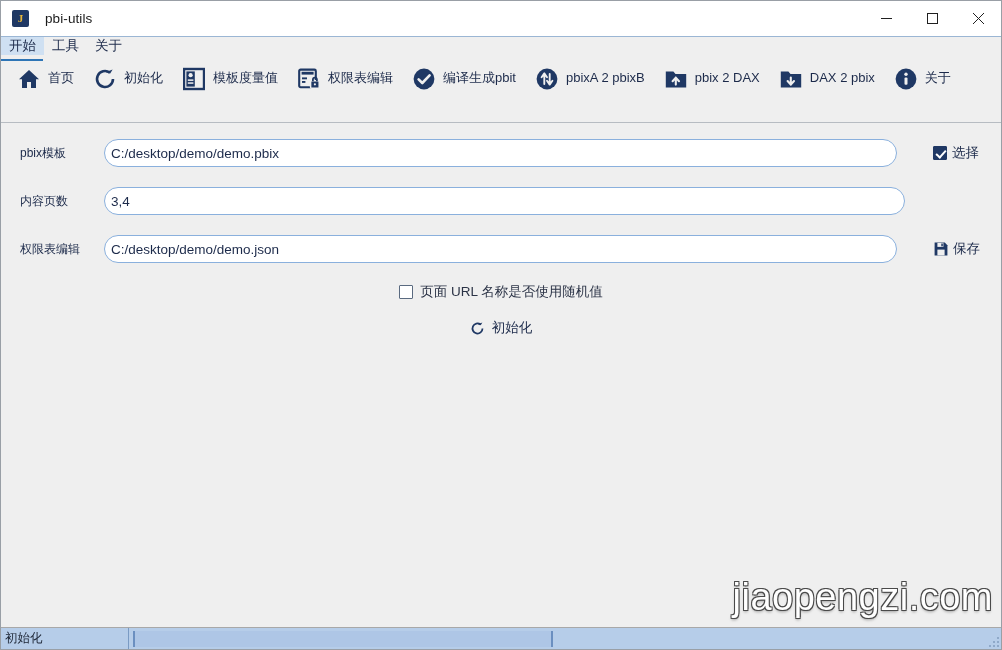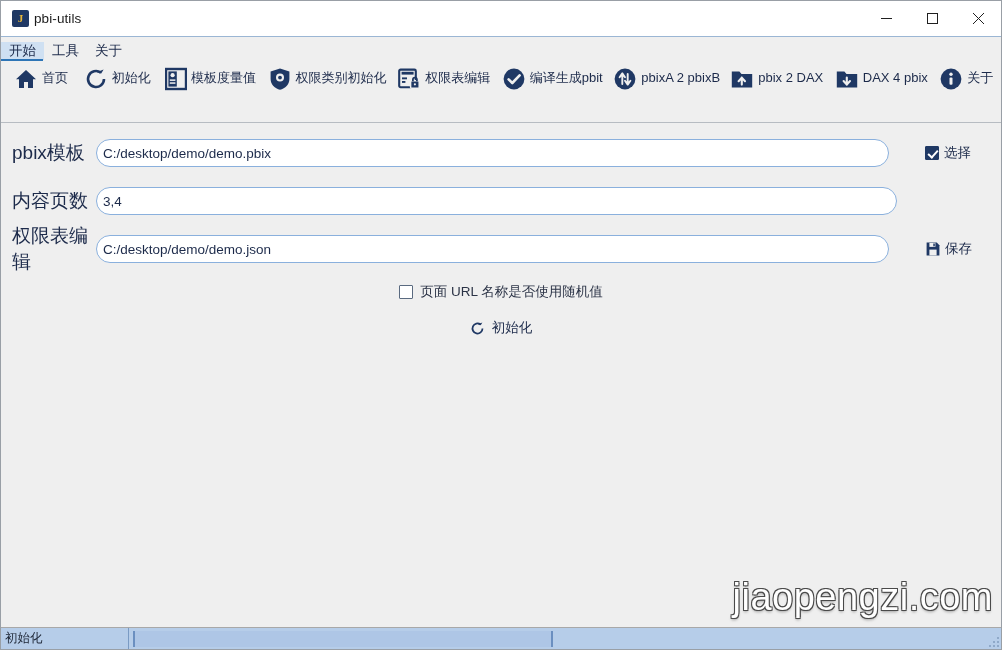--- a/index.html
+++ b/index.html
@@ -29,40 +29,40 @@
     margin-left: 11px;
     background: #1f3864;
     border-radius: 2px;
     display: flex; align-items: center; justify-content: center;
     color: #e8b73a;
     font-size: 11px; font-weight: bold;
     font-family: "Liberation Serif", serif;
     line-height: 1;
   }
   .title-text {
-    margin-left: 5px;
+    margin-left: 16px;
     font-size: 13.5px;
     color: #1a1a1a;
     letter-spacing: .1px;
   }
   .win-buttons {
     position: absolute; right: 0; top: 0;
     height: 35px; display: flex;
   }
   .win-btn {
     width: 46px; height: 35px;
     display: flex; align-items: center; justify-content: center;
     color: #202020;
   }
 
   
   .menubar {
     height: 24px; min-height: 24px;
     background: #efefef;
-    display: flex; align-items: flex-end;
+    display: flex; align-items: flex-start;
     border-top: 1px solid #9bb6d4;
   }
   .menu-item {
     padding: 0 8px;
     display: flex; align-items: center;
     font-size: 13.5px;
     color: #1c2a4a;
     white-space: nowrap;
   }
   .menu-item.active {
@@ -112,23 +112,24 @@
     padding-top: 16px;
   }
   .form-row {
     display: flex; align-items: center;
     height: 28px;
     margin-bottom: 20px;
     padding-left: 11px;
   }
   .form-label {
     width: 84px;
-    font-size: 19px;
+    font-size: 12px;
     color: #1c2a4a;
     flex: 0 0 84px;
+    margin-left: 8px;
   }
   .text-input {
     height: 28px;
     border: 1px solid #8ab0dd;
     border-radius: 14px;
     background: #ffffff;
     font-family: "Liberation Sans", sans-serif;
     font-size: 13.5px;
     color: #1c2a4a;
     padding: 0 6px;
@@ -299,30 +300,20 @@
           <rect x="3.4" y="4.4" width="8.4" height="15.2" fill="currentColor"></rect>
           <circle cx="7.6" cy="8.2" r="2.1" fill="#efefef"></circle>
           <rect x="4.8" y="12.4" width="5.6" height="1.5" fill="#efefef"></rect>
           <rect x="4.8" y="15.3" width="5.6" height="1.5" fill="#efefef"></rect>
         </svg>
       </span>
       <span class="tool-label">模板度量值</span>
     </div>
 
 
-    <div class="tool-btn">
-      <span class="tool-icon">
-        <svg width="22" height="24" viewBox="0 0 22 24">
-          <path d="M11 1.4 L20.4 4.6 V12 C20.4 17.6 16.2 21.4 11 22.8 C5.8 21.4 1.6 17.6 1.6 12 V4.6 Z" fill="currentColor"></path>
-          <circle cx="11" cy="10.6" r="4" fill="#efefef"></circle>
-          <circle cx="11" cy="10.6" r="1.9" fill="currentColor"></circle>
-        </svg>
-      </span>
-      <span class="tool-label">权限类别初始化</span>
-    </div>
 
     <div class="tool-btn">
       <span class="tool-icon">
         <svg width="24" height="24" viewBox="0 0 24 24">
           <rect x="2.2" y="2.6" width="16.6" height="17.6" rx="1.4" fill="none" stroke="currentColor" stroke-width="2.1"></rect>
           <rect x="4.6" y="4.8" width="12" height="2.8" fill="currentColor"></rect>
           <rect x="5" y="10.4" width="5" height="1.9" fill="currentColor"></rect>
           <rect x="5" y="14" width="3.4" height="1.9" fill="currentColor"></rect>
           <rect x="13.6" y="13.8" width="8.6" height="7.4" rx="1" fill="currentColor" stroke="#efefef" stroke-width="1.5"></rect>
           <path d="M15.9 14.2 v-1.6 a2 2 0 0 1 4 0 v1.6" fill="none" stroke="currentColor" stroke-width="1.8"></path>
@@ -363,21 +354,21 @@
       <span class="tool-label">pbix 2 DAX</span>
     </div>
 
     <div class="tool-btn">
       <span class="tool-icon">
         <svg width="24" height="24" viewBox="0 0 24 24">
           <path d="M1.8 4.6 h7.6 l2.1 2.4 h10.7 v13.6 h-20.4 Z" fill="currentColor"></path>
           <path d="M11.8 10.6 v6 M11.8 17.6 L8.6 14 M11.8 17.6 L15 14" fill="none" stroke="#efefef" stroke-width="2.1" stroke-linecap="round"></path>
         </svg>
       </span>
-      <span class="tool-label">DAX 4 pbix</span>
+      <span class="tool-label">DAX 2 pbix</span>
     </div>
 
     <div class="tool-btn">
       <span class="tool-icon">
         <svg width="24" height="24" viewBox="0 0 24 24">
           <circle cx="12" cy="12" r="10.4" fill="currentColor"></circle>
           <circle cx="12" cy="7.2" r="1.7" fill="#efefef"></circle>
           <rect x="10.5" y="10.4" width="3" height="7.4" rx="1.1" fill="#efefef"></rect>
         </svg>
       </span>

